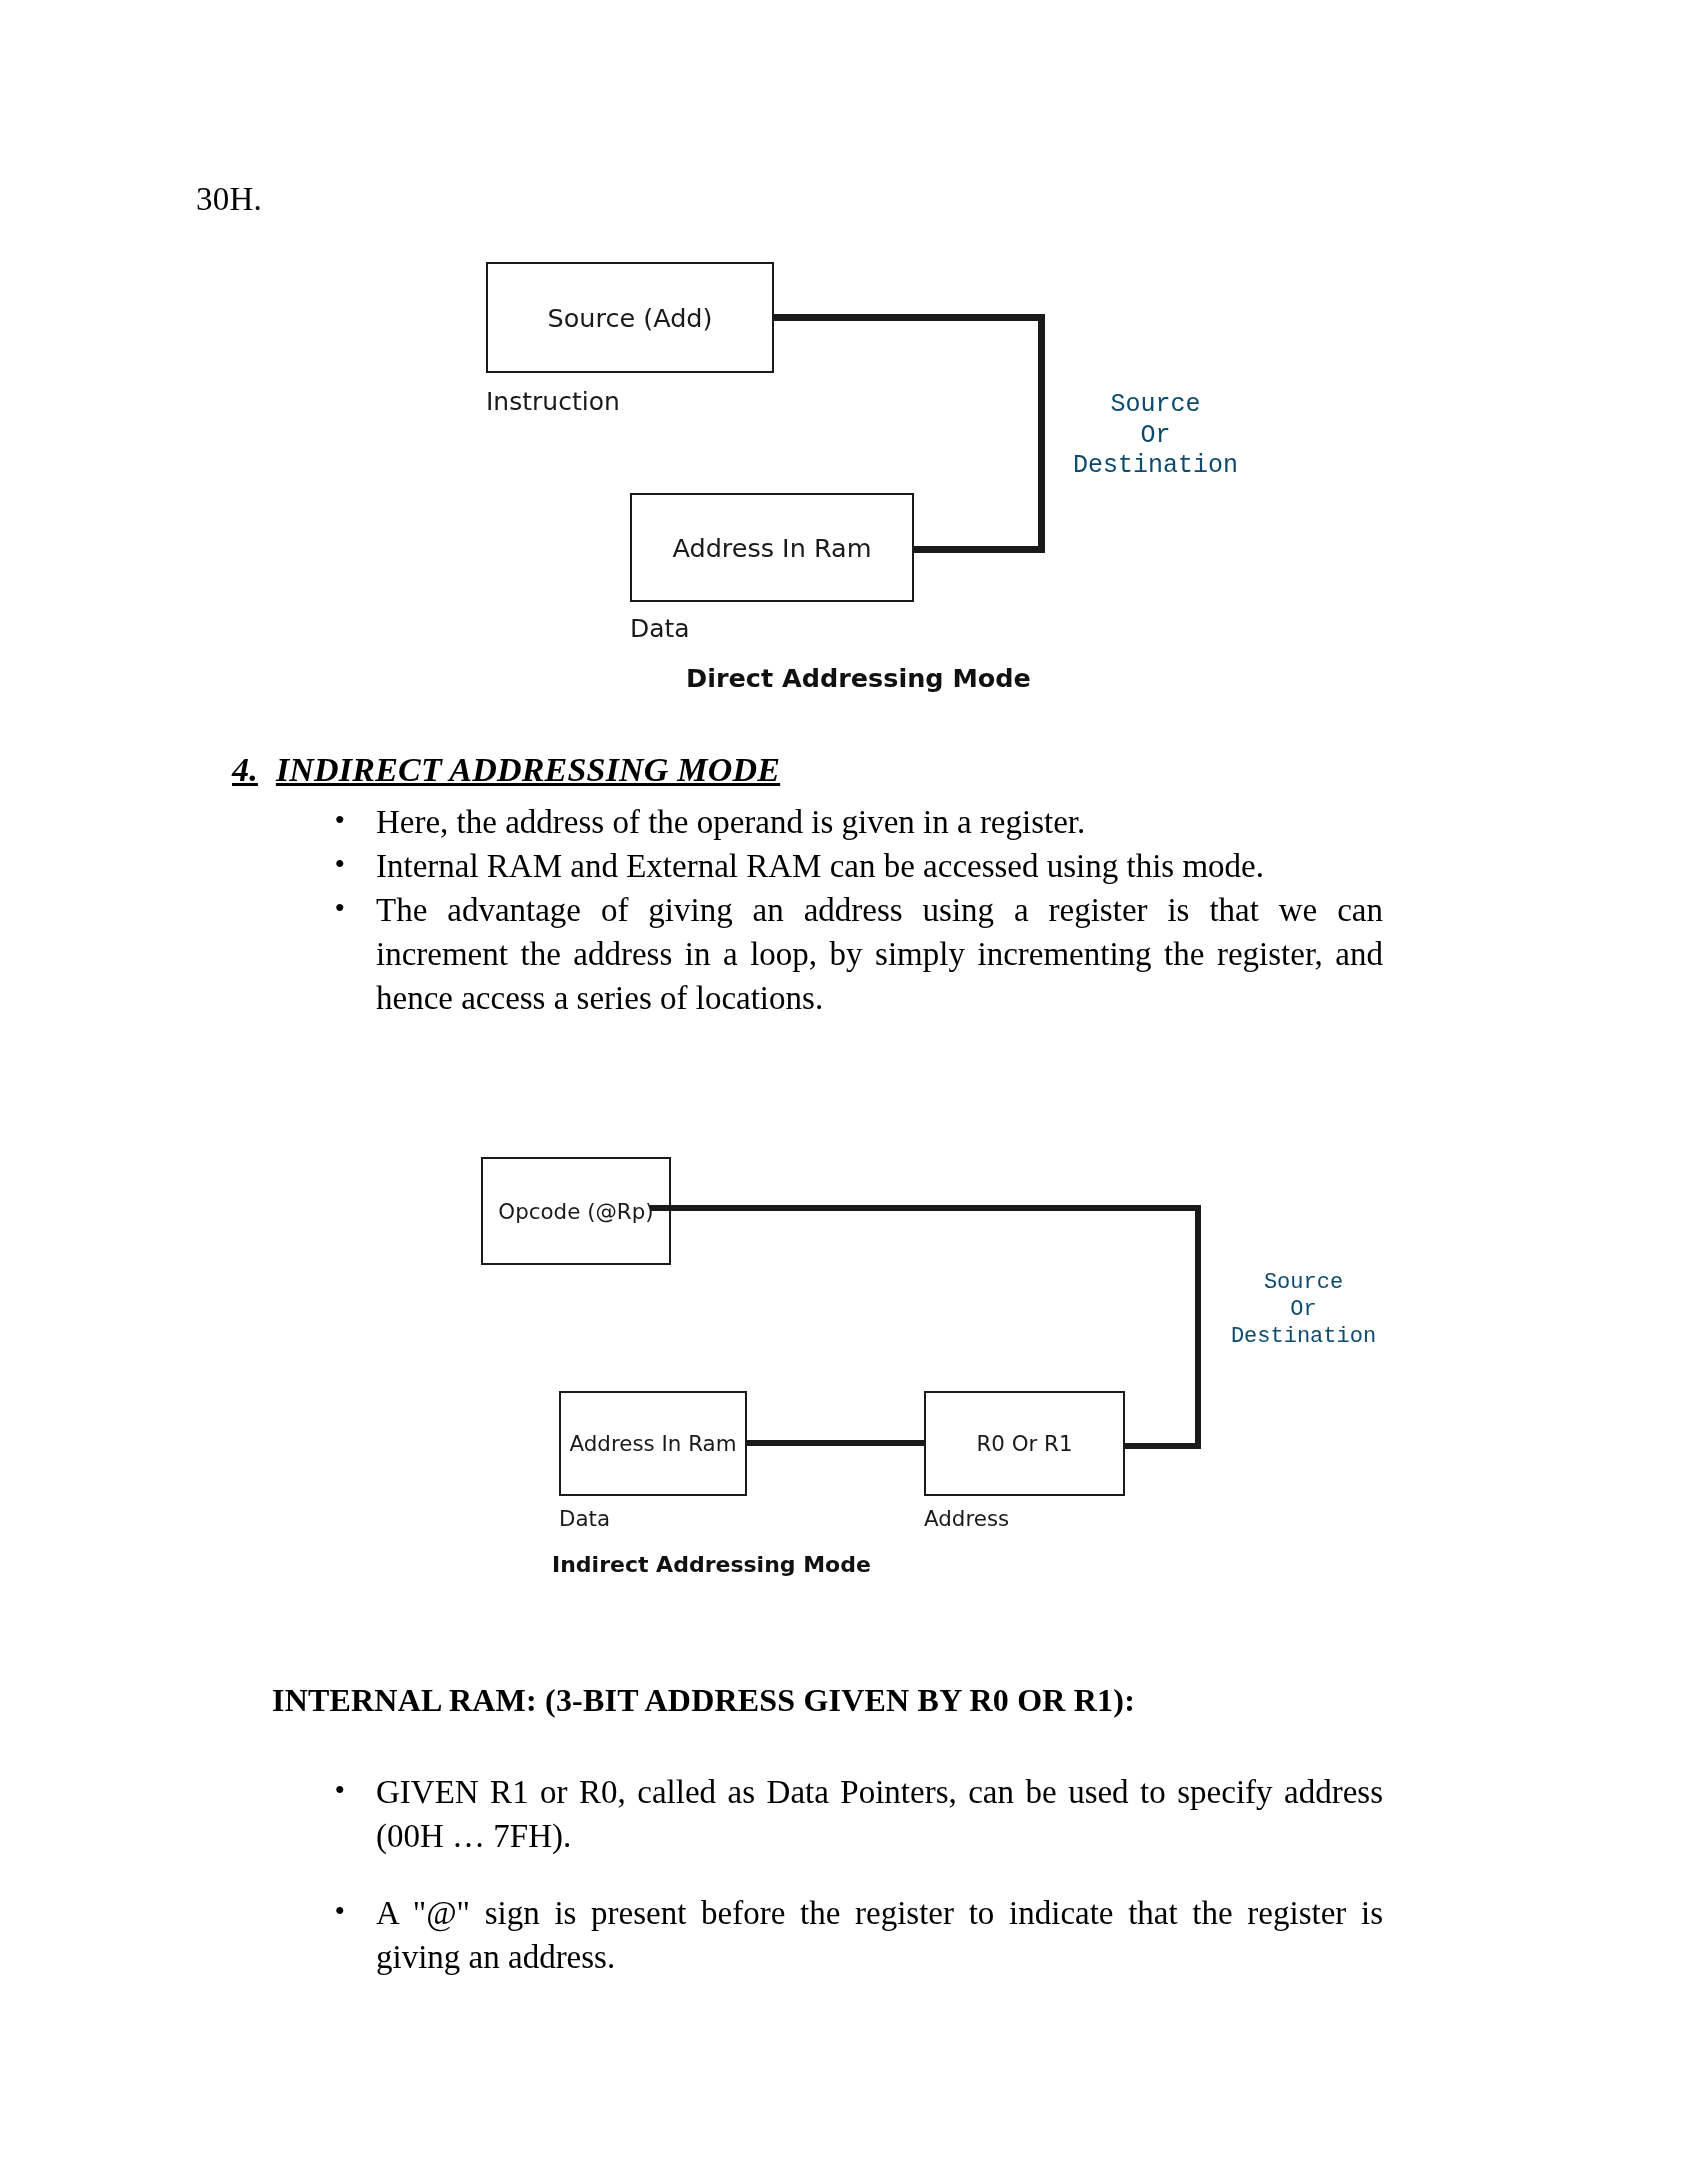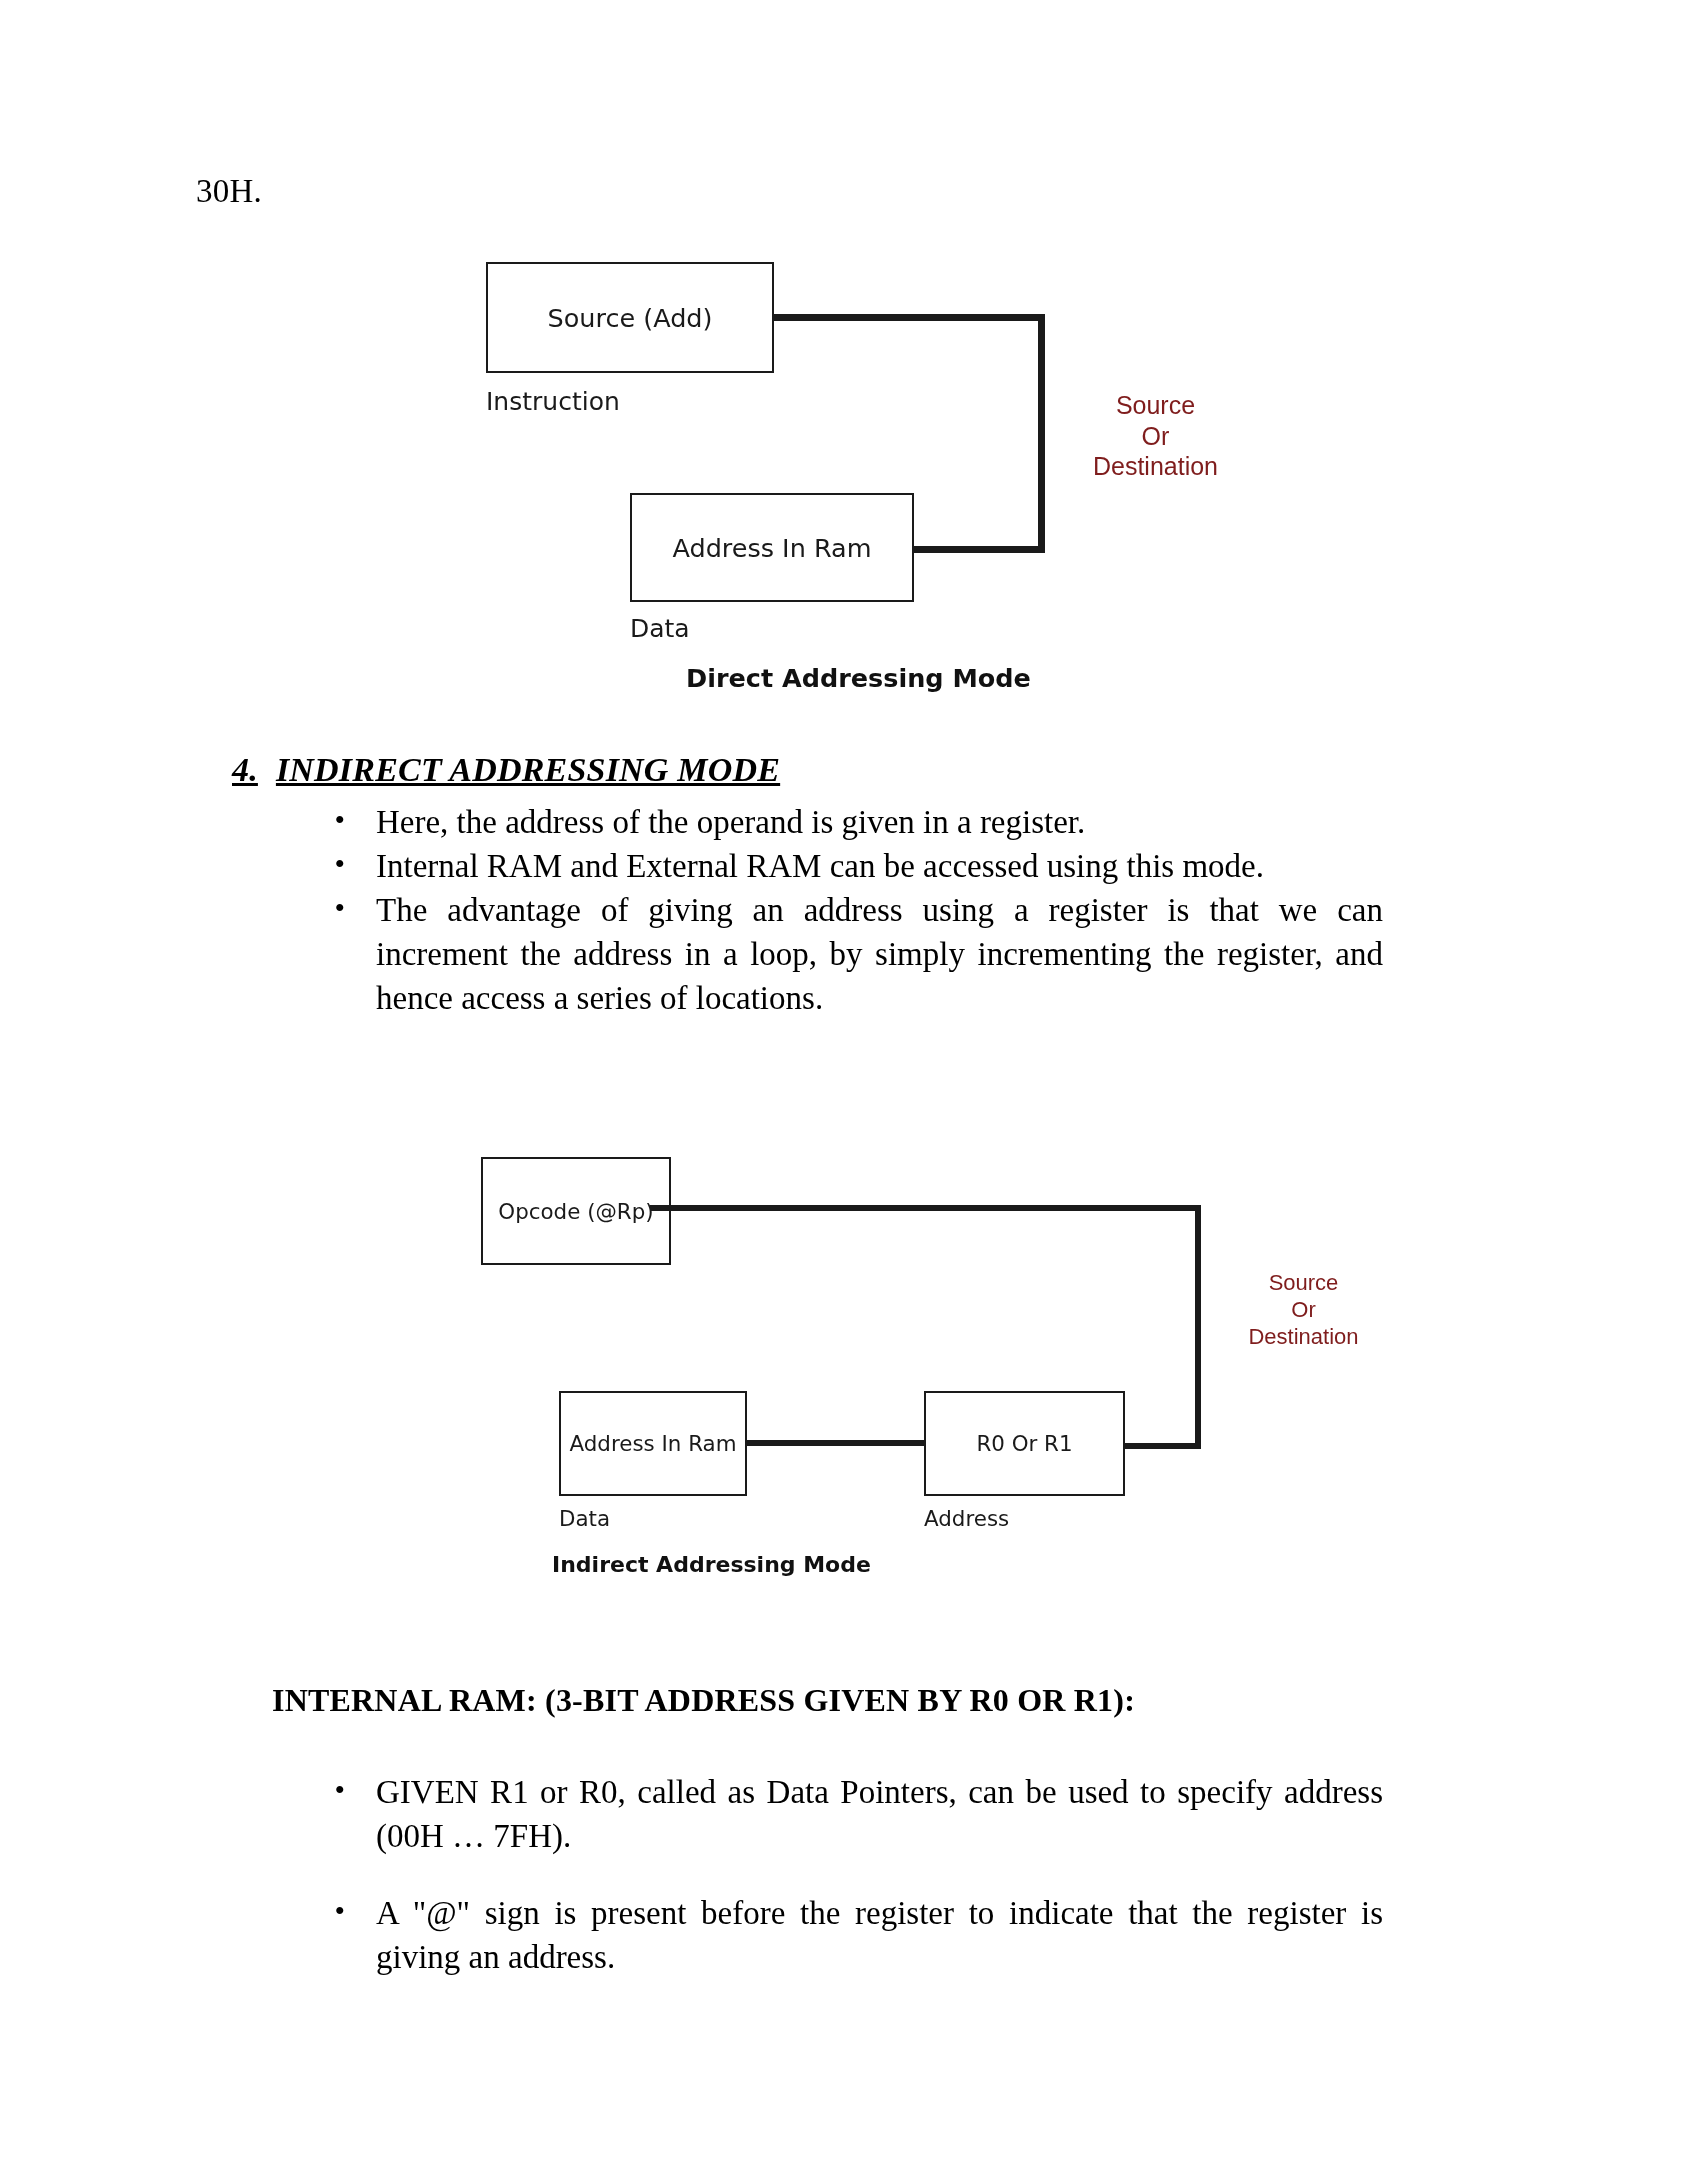--- a/index.html
+++ b/index.html
@@ -17,21 +17,21 @@
     width: 1687px;
     height: 2183px;
     background: #ffffff;
     overflow: hidden;
   }
 
   
   .topnote {
     position: absolute;
     left: 196px;
-    top: 175px;
+    top: 183px;
     font-size: 33px;
     line-height: 1.0;
     letter-spacing: 0.2px;
   }
 
   .section-heading {
     position: absolute;
     font-size: 34px;
     font-weight: bold;
     letter-spacing: 0.2px;
@@ -106,22 +106,22 @@
   }
   .dcaption {
     position: absolute;
     font-family: "DejaVu Sans", sans-serif;
     font-weight: bold;
     color: #111111;
     white-space: nowrap;
   }
   .sod {
     position: absolute;
-    font-family: Liberation Sans, sans-serif;
-    color: #7f1d1d;
+    font-family: Liberation Mono, monospace;
+    color: #0c4a6e;
     text-align: center;
     line-height: 1.22;
   }
 </style>
 </head>
 <body>
 
 <div class="page">
 
   <div class="topnote">30H.</div>

